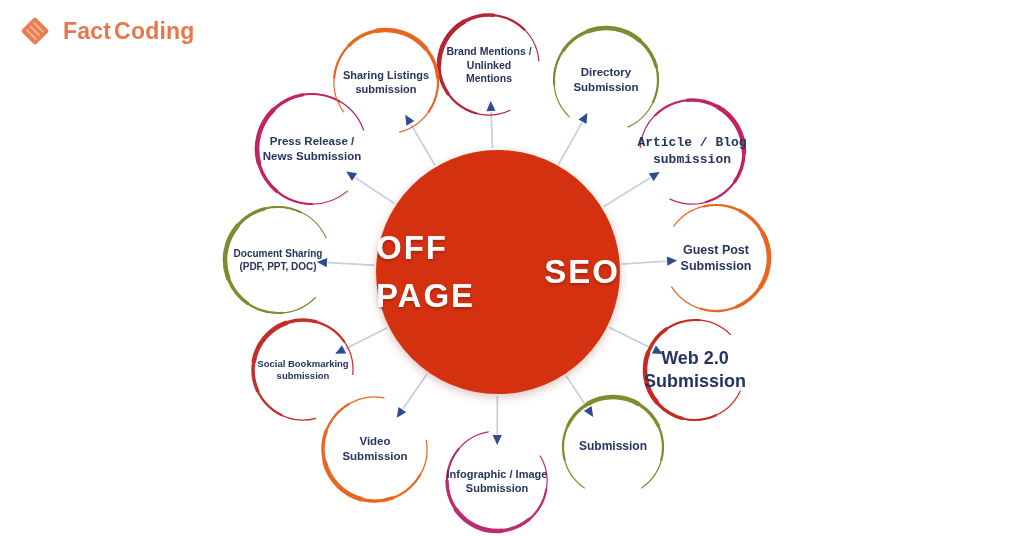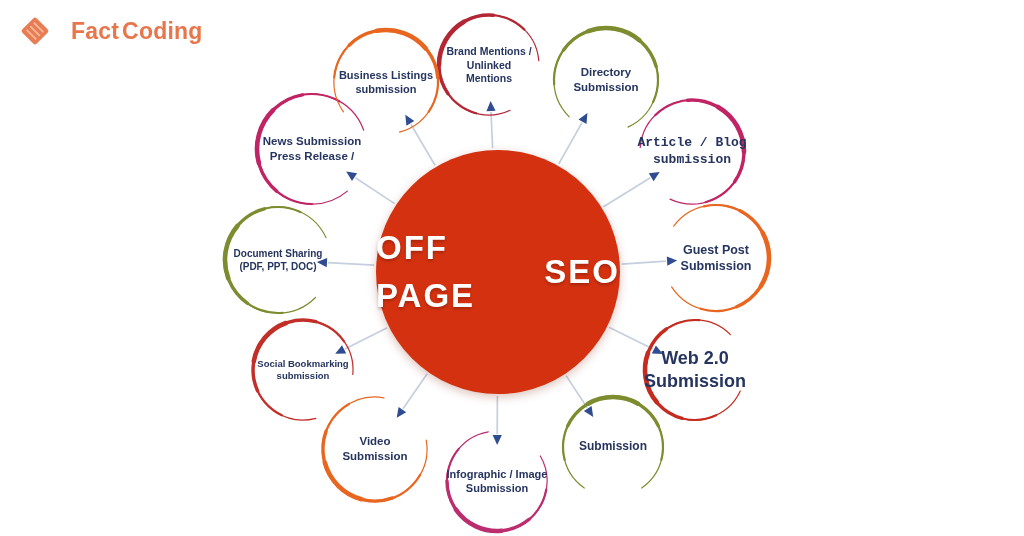--- a/index.html
+++ b/index.html
@@ -1,21 +1,21 @@
 <!DOCTYPE html>
 <html><head>
 <meta charset="utf-8">
 <style>
   html,body{margin:0;padding:0;background:#ffffff;}
   body{width:1024px;height:536px;overflow:hidden;position:relative;
        font-family:"Liberation Sans",sans-serif;}
   #canvas{position:absolute;inset:0;width:1024px;height:536px;background:#ffffff;}
 
   
-  .logo{position:absolute;left:18px;top:14px;display:flex;align-items:center;gap:19px;}
+  .logo{position:absolute;left:18px;top:14px;display:flex;align-items:center;gap:11px;}
   .logo-icon{width:34px;height:34px;flex:0 0 auto;}
   .logo-text{font-size:23px;font-weight:700;letter-spacing:.2px;display:flex;gap:3px;}
 
   
   #diagram-svg{position:absolute;left:0;top:0;}
   .center-circle{position:absolute;border-radius:50%;
      display:flex;flex-direction:row;align-items:center;justify-content:center;
      box-shadow:0 3px 10px rgba(130,40,15,.28);}
   .center-line{font-weight:700;font-size:33px;letter-spacing:2px;line-height:1.45;
      text-shadow:0 2px 3px rgba(0,0,0,.22);}
@@ -160,22 +160,22 @@
       </div>
       <div class="node-label" style="left: 303px; top: 370px; font-size: 9.5px; color: rgb(38, 53, 95);">
         <span class="line">Social Bookmarking</span>
         <span class="line">submission</span>
       </div>
       <div class="node-label" style="left: 278px; top: 260px; font-size: 10px; color: rgb(38, 53, 95);">
         <span class="line">Document Sharing</span>
         <span class="line">(PDF, PPT, DOC)</span>
       </div>
       <div class="node-label" style="left: 312px; top: 149px; font-size: 11.5px; color: rgb(38, 53, 95);">
+        <span class="line">Press Release /</span>
         <span class="line">News Submission</span>
-        <span class="line">Press Release /</span>
       </div>
       <div class="node-label" style="left: 386px; top: 82px; font-size: 11px; color: rgb(38, 53, 95);">
-        <span class="line">Business Listings</span>
+        <span class="line">Sharing Listings</span>
         <span class="line">submission</span>
       </div>
     </div>
 
 </div>
 
 </body></html>

